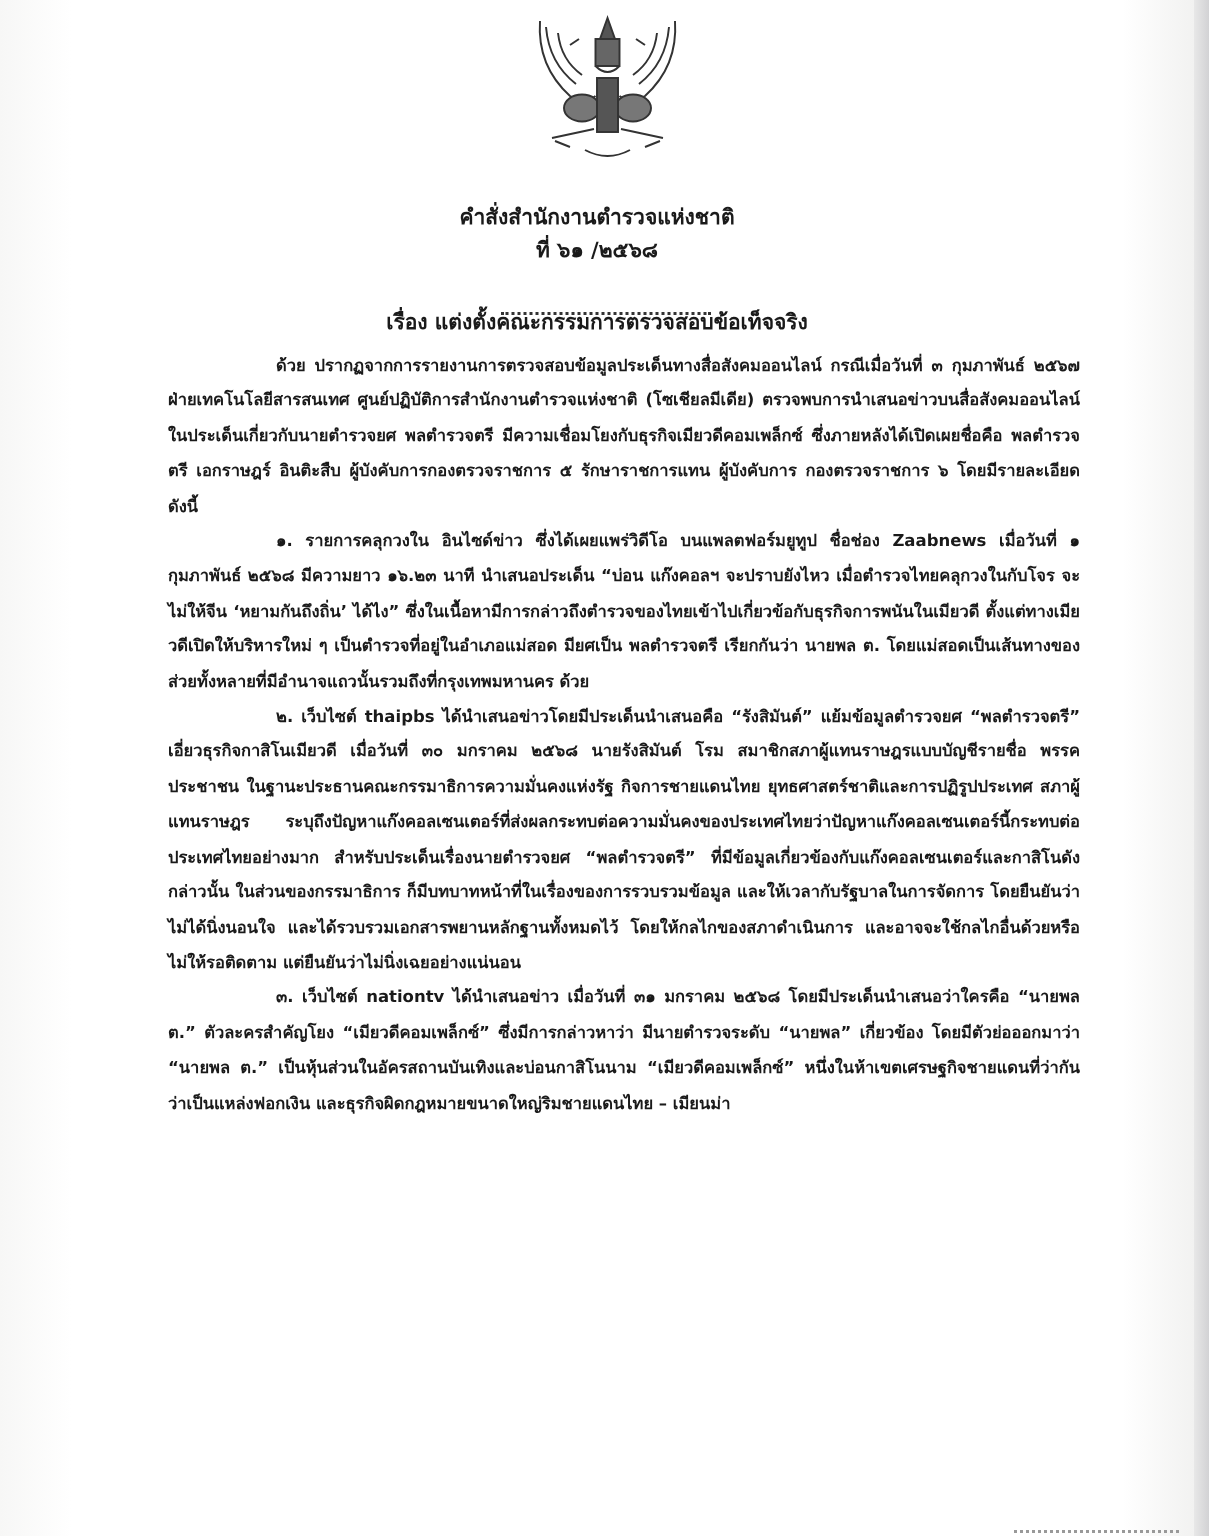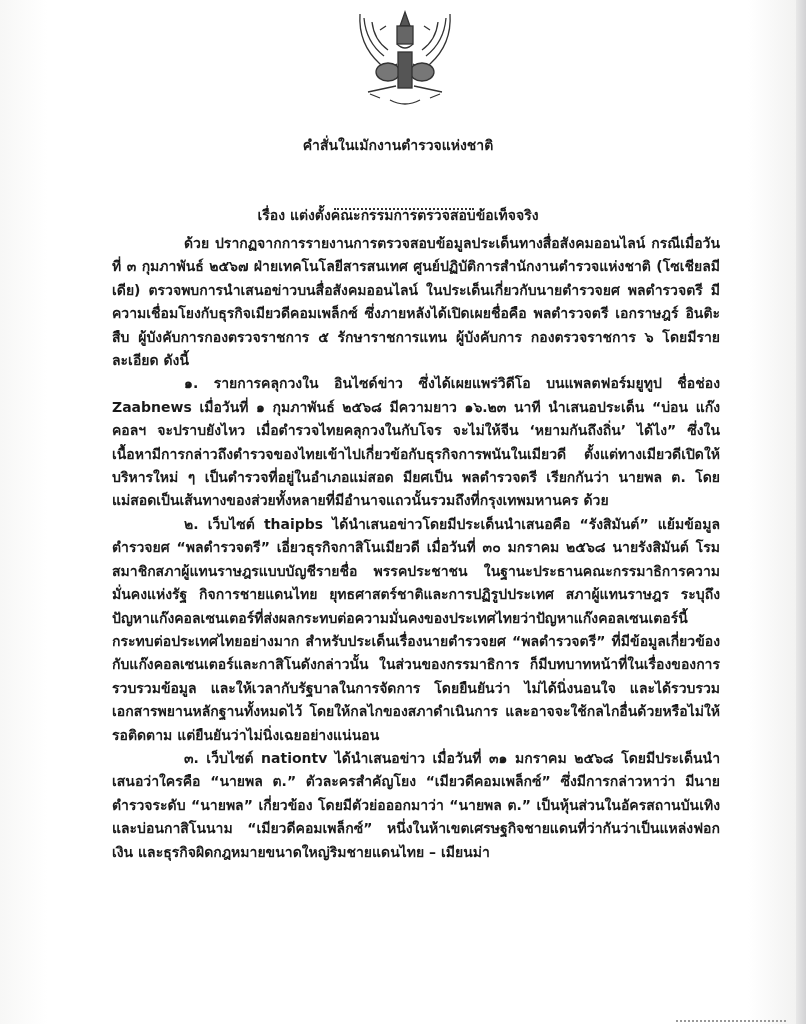--- a/index.html
+++ b/index.html
@@ -27,21 +27,21 @@
   }
   .h1 { top: 134px; }
   .h2 { top: 156px; }
   .h3 { top: 177px; margin-top: 27px; }
   .dots {
     position: absolute; top: 198px; left: 334px; width: 140px; height: 10px;
     border-bottom: 2px dotted #333;
   }
   .body-text {
     position: absolute; left: 112px; width: 608px; top: 232px;
-    font-size: 14px; line-height: 23.4px; text-align: justify;
+    font-size: 11px; line-height: 23.4px; text-align: justify;
     font-weight: 600;
   }
   .body-text p { margin: 0; }
   .indent { text-indent: 72px; }
   .bottom-dots {
     position: absolute; left: 676px; top: 1016px; width: 110px; height: 4px;
     border-bottom: 2px dotted #999;
   }
 </style>
 </head>
@@ -63,21 +63,22 @@
       <ellipse cx="38" cy="68" rx="12" ry="9" fill="#777"></ellipse>
       <ellipse cx="72" cy="68" rx="12" ry="9" fill="#777"></ellipse>
       <rect x="48" y="48" width="14" height="36" fill="#555"></rect>
       <path d="M18 88 L46 82 M92 88 L64 82"></path>
       <path d="M20 90 L30 94 M90 90 L80 94"></path>
       <path d="M40 96 Q55 104 70 96"></path>
       <path d="M30 26 L36 22 M80 26 L74 22"></path>
     </g>
   </svg>
 
-  <div class="header h1">คำสั่นในเมักงานตำรวจแห่งชาติ</div>
+  <div class="header h1">คำสั่งสำนักงานตำรวจแห่งชาติ</div>
+  <div class="header h2">ที่ ๖๑ /๒๕๖๘</div>
   <div class="header h3">เรื่อง แต่งตั้งคณะกรรมการตรวจสอบข้อเท็จจริง</div>
   <div class="dots"></div>
 
   <div class="body-text">
     <p class="indent">ด้วย ปรากฏจากการรายงานการตรวจสอบข้อมูลประเด็นทางสื่อสังคมออนไลน์ กรณีเมื่อวันที่ ๓ กุมภาพันธ์ ๒๕๖๗ ฝ่ายเทคโนโลยีสารสนเทศ ศูนย์ปฏิบัติการสำนักงานตำรวจแห่งชาติ (โซเชียลมีเดีย) ตรวจพบการนำเสนอข่าวบนสื่อสังคมออนไลน์ ในประเด็นเกี่ยวกับนายตำรวจยศ พลตำรวจตรี มีความเชื่อมโยงกับธุรกิจเมียวดีคอมเพล็กซ์ ซึ่งภายหลังได้เปิดเผยชื่อคือ พลตำรวจตรี เอกราษฎร์ อินติะสืบ ผู้บังคับการกองตรวจราชการ ๕ รักษาราชการแทน ผู้บังคับการ กองตรวจราชการ ๖ โดยมีรายละเอียด ดังนี้</p>
     <p class="indent">๑. รายการคลุกวงใน อินไซด์ข่าว ซึ่งได้เผยแพร่วิดีโอ บนแพลตฟอร์มยูทูป ชื่อช่อง Zaabnews เมื่อวันที่ ๑ กุมภาพันธ์ ๒๕๖๘ มีความยาว ๑๖.๒๓ นาที นำเสนอประเด็น “บ่อน แก๊งคอลฯ จะปราบยังไหว เมื่อตำรวจไทยคลุกวงในกับโจร จะไม่ให้จีน ‘หยามกันถึงถิ่น’ ได้ไง” ซึ่งในเนื้อหามีการกล่าวถึงตำรวจของไทยเข้าไปเกี่ยวข้อกับธุรกิจการพนันในเมียวดี ตั้งแต่ทางเมียวดีเปิดให้บริหารใหม่ ๆ เป็นตำรวจที่อยู่ในอำเภอแม่สอด มียศเป็น พลตำรวจตรี เรียกกันว่า นายพล ต. โดยแม่สอดเป็นเส้นทางของส่วยทั้งหลายที่มีอำนาจแถวนั้นรวมถึงที่กรุงเทพมหานคร ด้วย</p>
     <p class="indent">๒. เว็บไซต์ thaipbs ได้นำเสนอข่าวโดยมีประเด็นนำเสนอคือ “รังสิมันต์” แย้มข้อมูลตำรวจยศ “พลตำรวจตรี” เอี่ยวธุรกิจกาสิโนเมียวดี เมื่อวันที่ ๓๐ มกราคม ๒๕๖๘ นายรังสิมันต์ โรม สมาชิกสภาผู้แทนราษฎรแบบบัญชีรายชื่อ พรรคประชาชน ในฐานะประธานคณะกรรมาธิการความมั่นคงแห่งรัฐ กิจการชายแดนไทย ยุทธศาสตร์ชาติและการปฏิรูปประเทศ สภาผู้แทนราษฎร ระบุถึงปัญหาแก๊งคอลเซนเตอร์ที่ส่งผลกระทบต่อความมั่นคงของประเทศไทยว่าปัญหาแก๊งคอลเซนเตอร์นี้กระทบต่อประเทศไทยอย่างมาก สำหรับประเด็นเรื่องนายตำรวจยศ “พลตำรวจตรี” ที่มีข้อมูลเกี่ยวข้องกับแก๊งคอลเซนเตอร์และกาสิโนดังกล่าวนั้น ในส่วนของกรรมาธิการ ก็มีบทบาทหน้าที่ในเรื่องของการรวบรวมข้อมูล และให้เวลากับรัฐบาลในการจัดการ โดยยืนยันว่า ไม่ได้นิ่งนอนใจ และได้รวบรวมเอกสารพยานหลักฐานทั้งหมดไว้ โดยให้กลไกของสภาดำเนินการ และอาจจะใช้กลไกอื่นด้วยหรือไม่ให้รอติดตาม แต่ยืนยันว่าไม่นิ่งเฉยอย่างแน่นอน</p>
     <p class="indent">๓. เว็บไซต์ nationtv ได้นำเสนอข่าว เมื่อวันที่ ๓๑ มกราคม ๒๕๖๘ โดยมีประเด็นนำเสนอว่าใครคือ “นายพล ต.” ตัวละครสำคัญโยง “เมียวดีคอมเพล็กซ์” ซึ่งมีการกล่าวหาว่า มีนายตำรวจระดับ “นายพล” เกี่ยวข้อง โดยมีตัวย่อออกมาว่า “นายพล ต.” เป็นหุ้นส่วนในอัครสถานบันเทิงและบ่อนกาสิโนนาม “เมียวดีคอมเพล็กซ์” หนึ่งในห้าเขตเศรษฐกิจชายแดนที่ว่ากันว่าเป็นแหล่งฟอกเงิน และธุรกิจผิดกฎหมายขนาดใหญ่ริมชายแดนไทย – เมียนม่า</p>
   </div>
 

